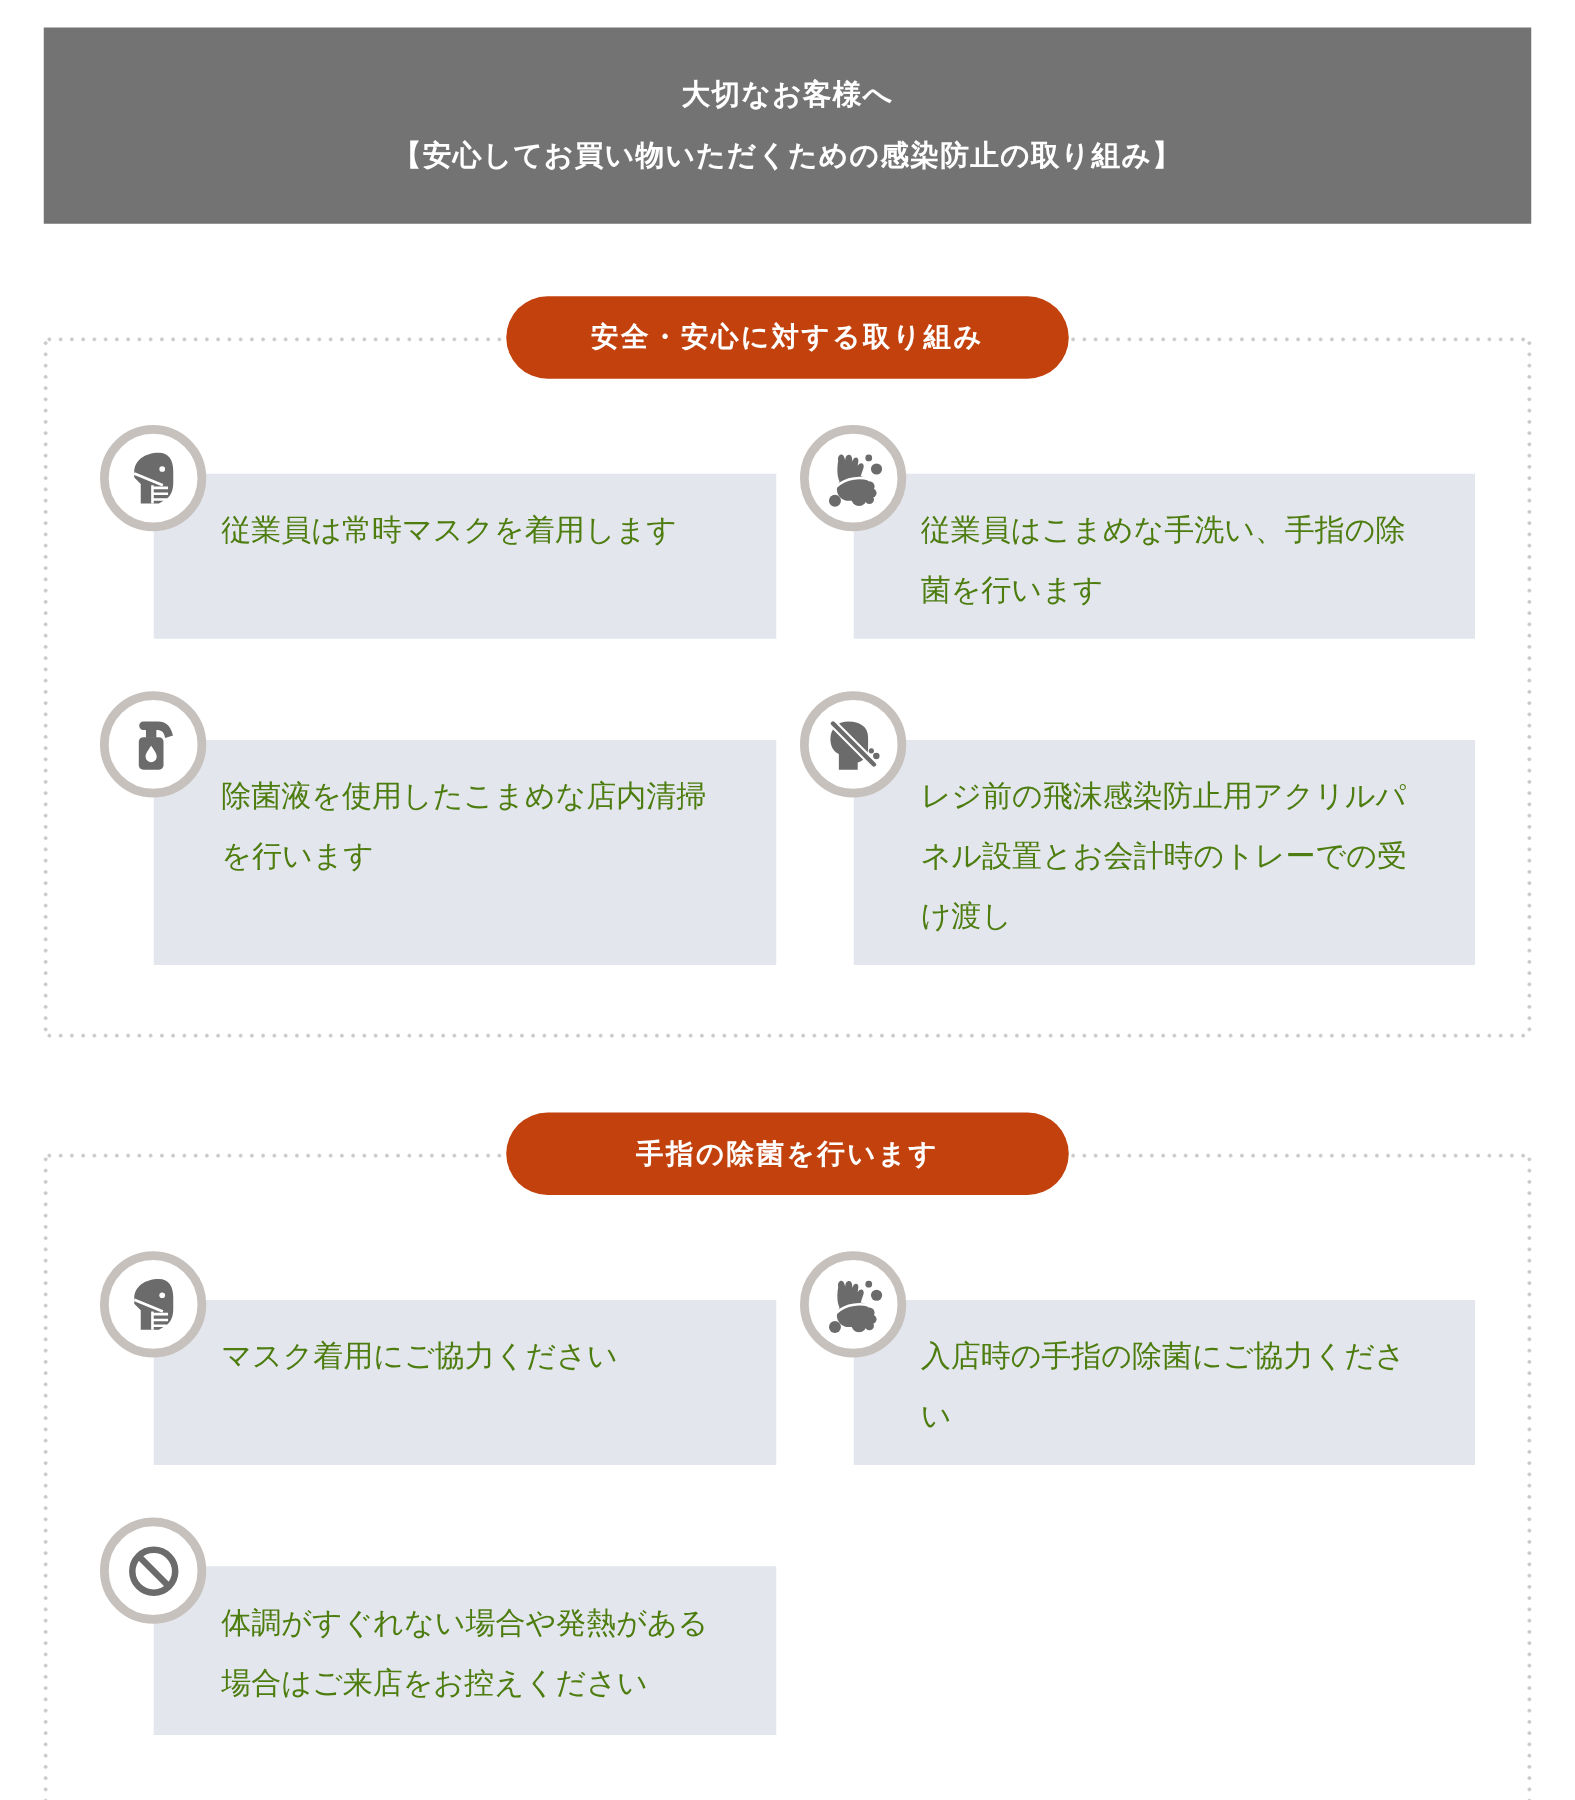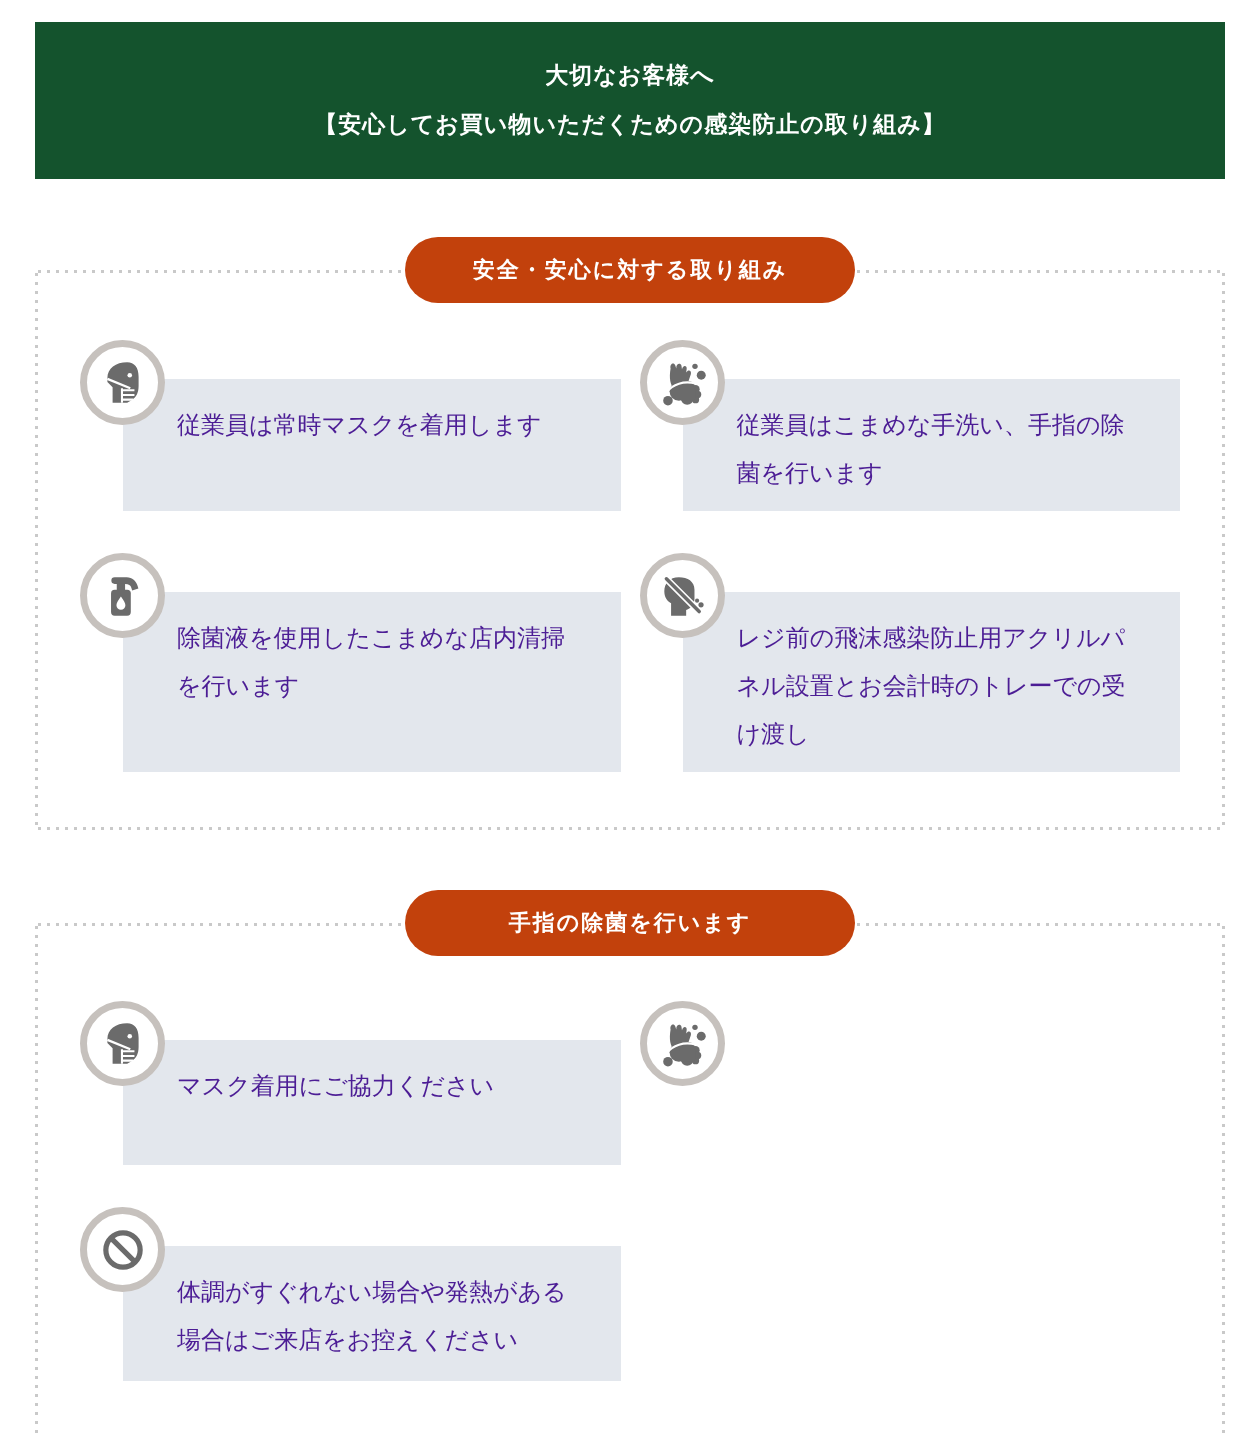--- a/index.html
+++ b/index.html
@@ -7,21 +7,21 @@
     width:1260px; height:1440px;
     font-family:"Liberation Sans","DejaVu Sans",sans-serif;
     color:#2b2b2b;
     position:relative;
     overflow:hidden;
   }
 
   
   .header {
     margin:22px 35px 0;
-    background:#14532d;
+    background:#737373;
     color:#ffffff;
     text-align:center;
     padding:41px 10px 43px;
     box-sizing:border-box;
   }
   .header .line {
     font-size:23px;
     font-weight:bold;
     letter-spacing:1px;
     line-height:24px;
@@ -88,21 +88,21 @@
   }
   .icon-circle svg { width:52px; height:52px; display:block; }
   .text-box {
     flex:1;
     box-sizing:border-box;
     background:#e3e7ed;
     padding:22px 32px 14px 54px;
     font-size:24px;
     line-height:48px;
     letter-spacing:0;
-    color:#4c1d95;
+    color:#4d7c0f;
   }
   .mh-a { min-height:131px; }
   .mh-b { min-height:173px; }
   .mh-c { min-height:125px; }
   .mh-d { min-height:135px; }
 </style>
 </head>
 <body>
 
 <div class="header">
@@ -221,20 +221,21 @@
             <circle cx="38" cy="41" r="3.5"></circle>
               <circle cx="30" cy="40" r="6"></circle>
             <rect x="22" y="28" width="16" height="14" rx="4"></rect>
             <circle cx="37.5" cy="9" r="2.6"></circle>
               <circle cx="43.5" cy="17.5" r="4.3"></circle>
             <circle cx="11.5" cy="42" r="4.6"></circle>
           </g>
           <path d="M10 34 C16 26 27 22.5 38 25.5" stroke="#fff" stroke-width="2" fill="none"></path>
         </svg>
       </div>
+      <div class="text-box mh-c">入店時の手指の除菌にご協力ください</div>
     </div>
 
     <div class="item">
       <div class="icon-circle">
         <svg viewBox="0 0 50 50">
           <circle cx="25" cy="25" r="16.5" fill="none" stroke="#6b6b6b" stroke-width="5"></circle>
           <path d="M13.5 13.5 L36.5 36.5" stroke="#6b6b6b" stroke-width="5" fill="none"></path>
         </svg>
       </div>
       <div class="text-box mh-d">体調がすぐれない場合や発熱がある場合はご来店をお控えください</div>

